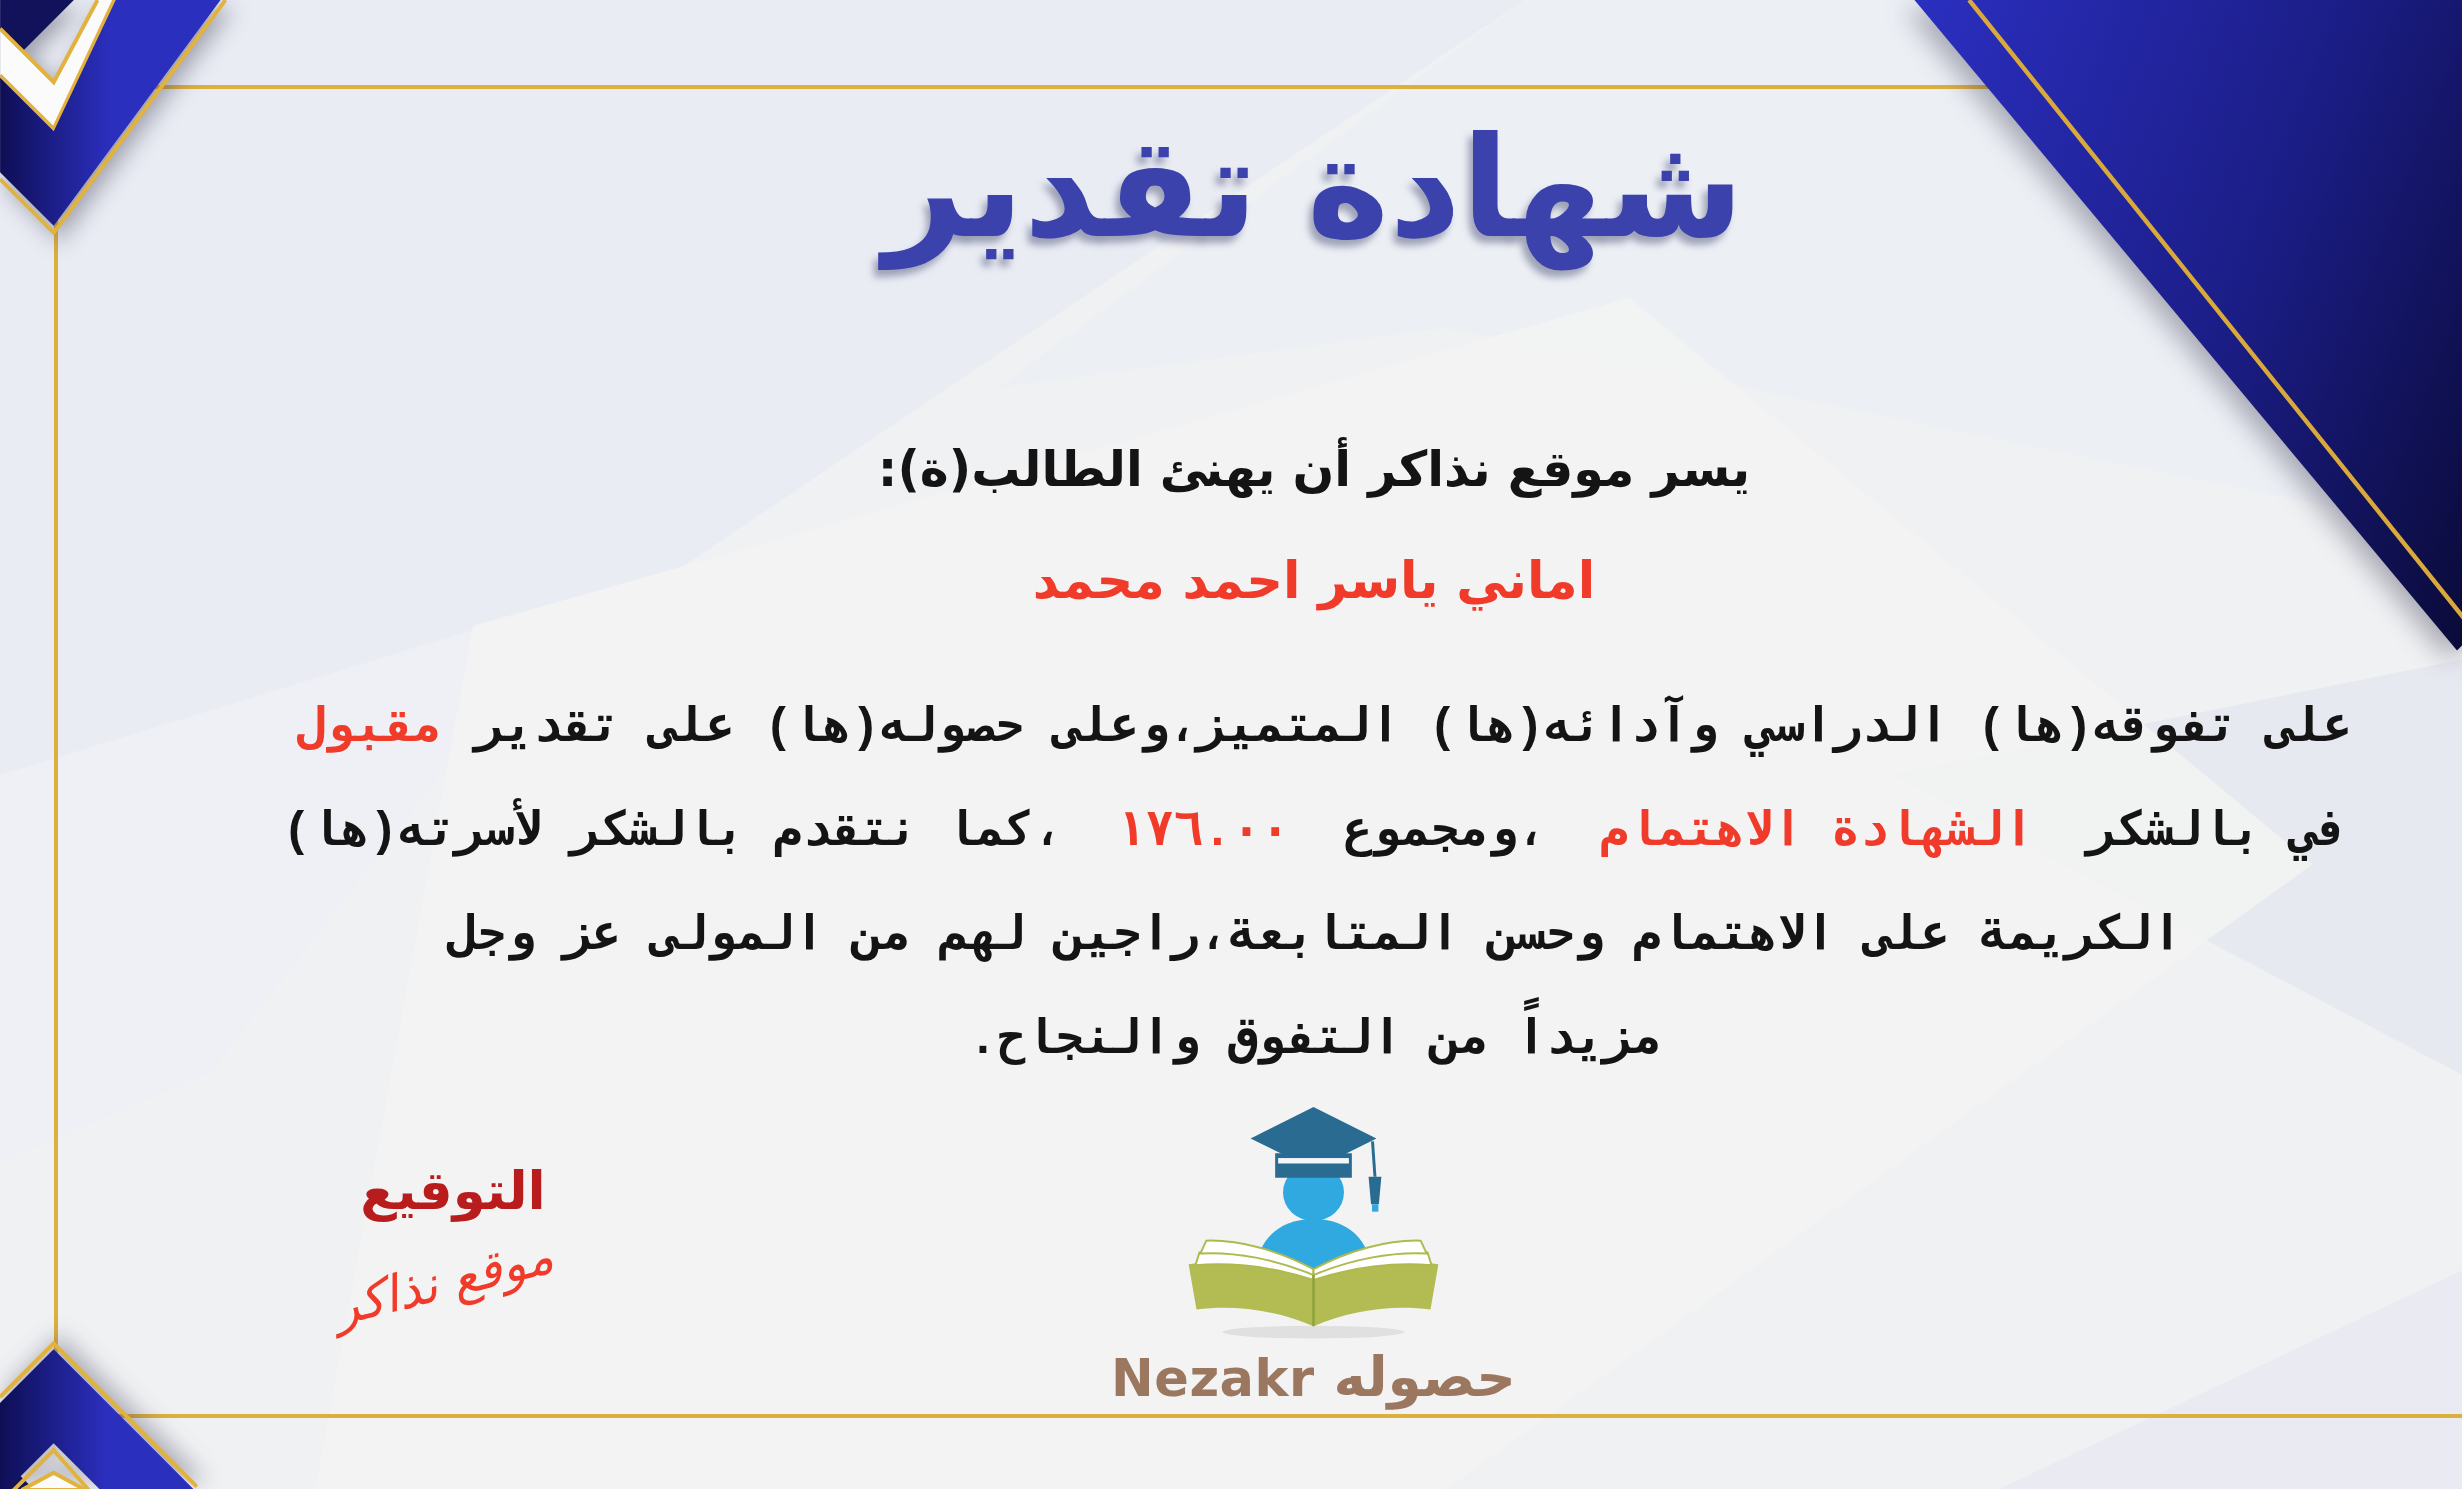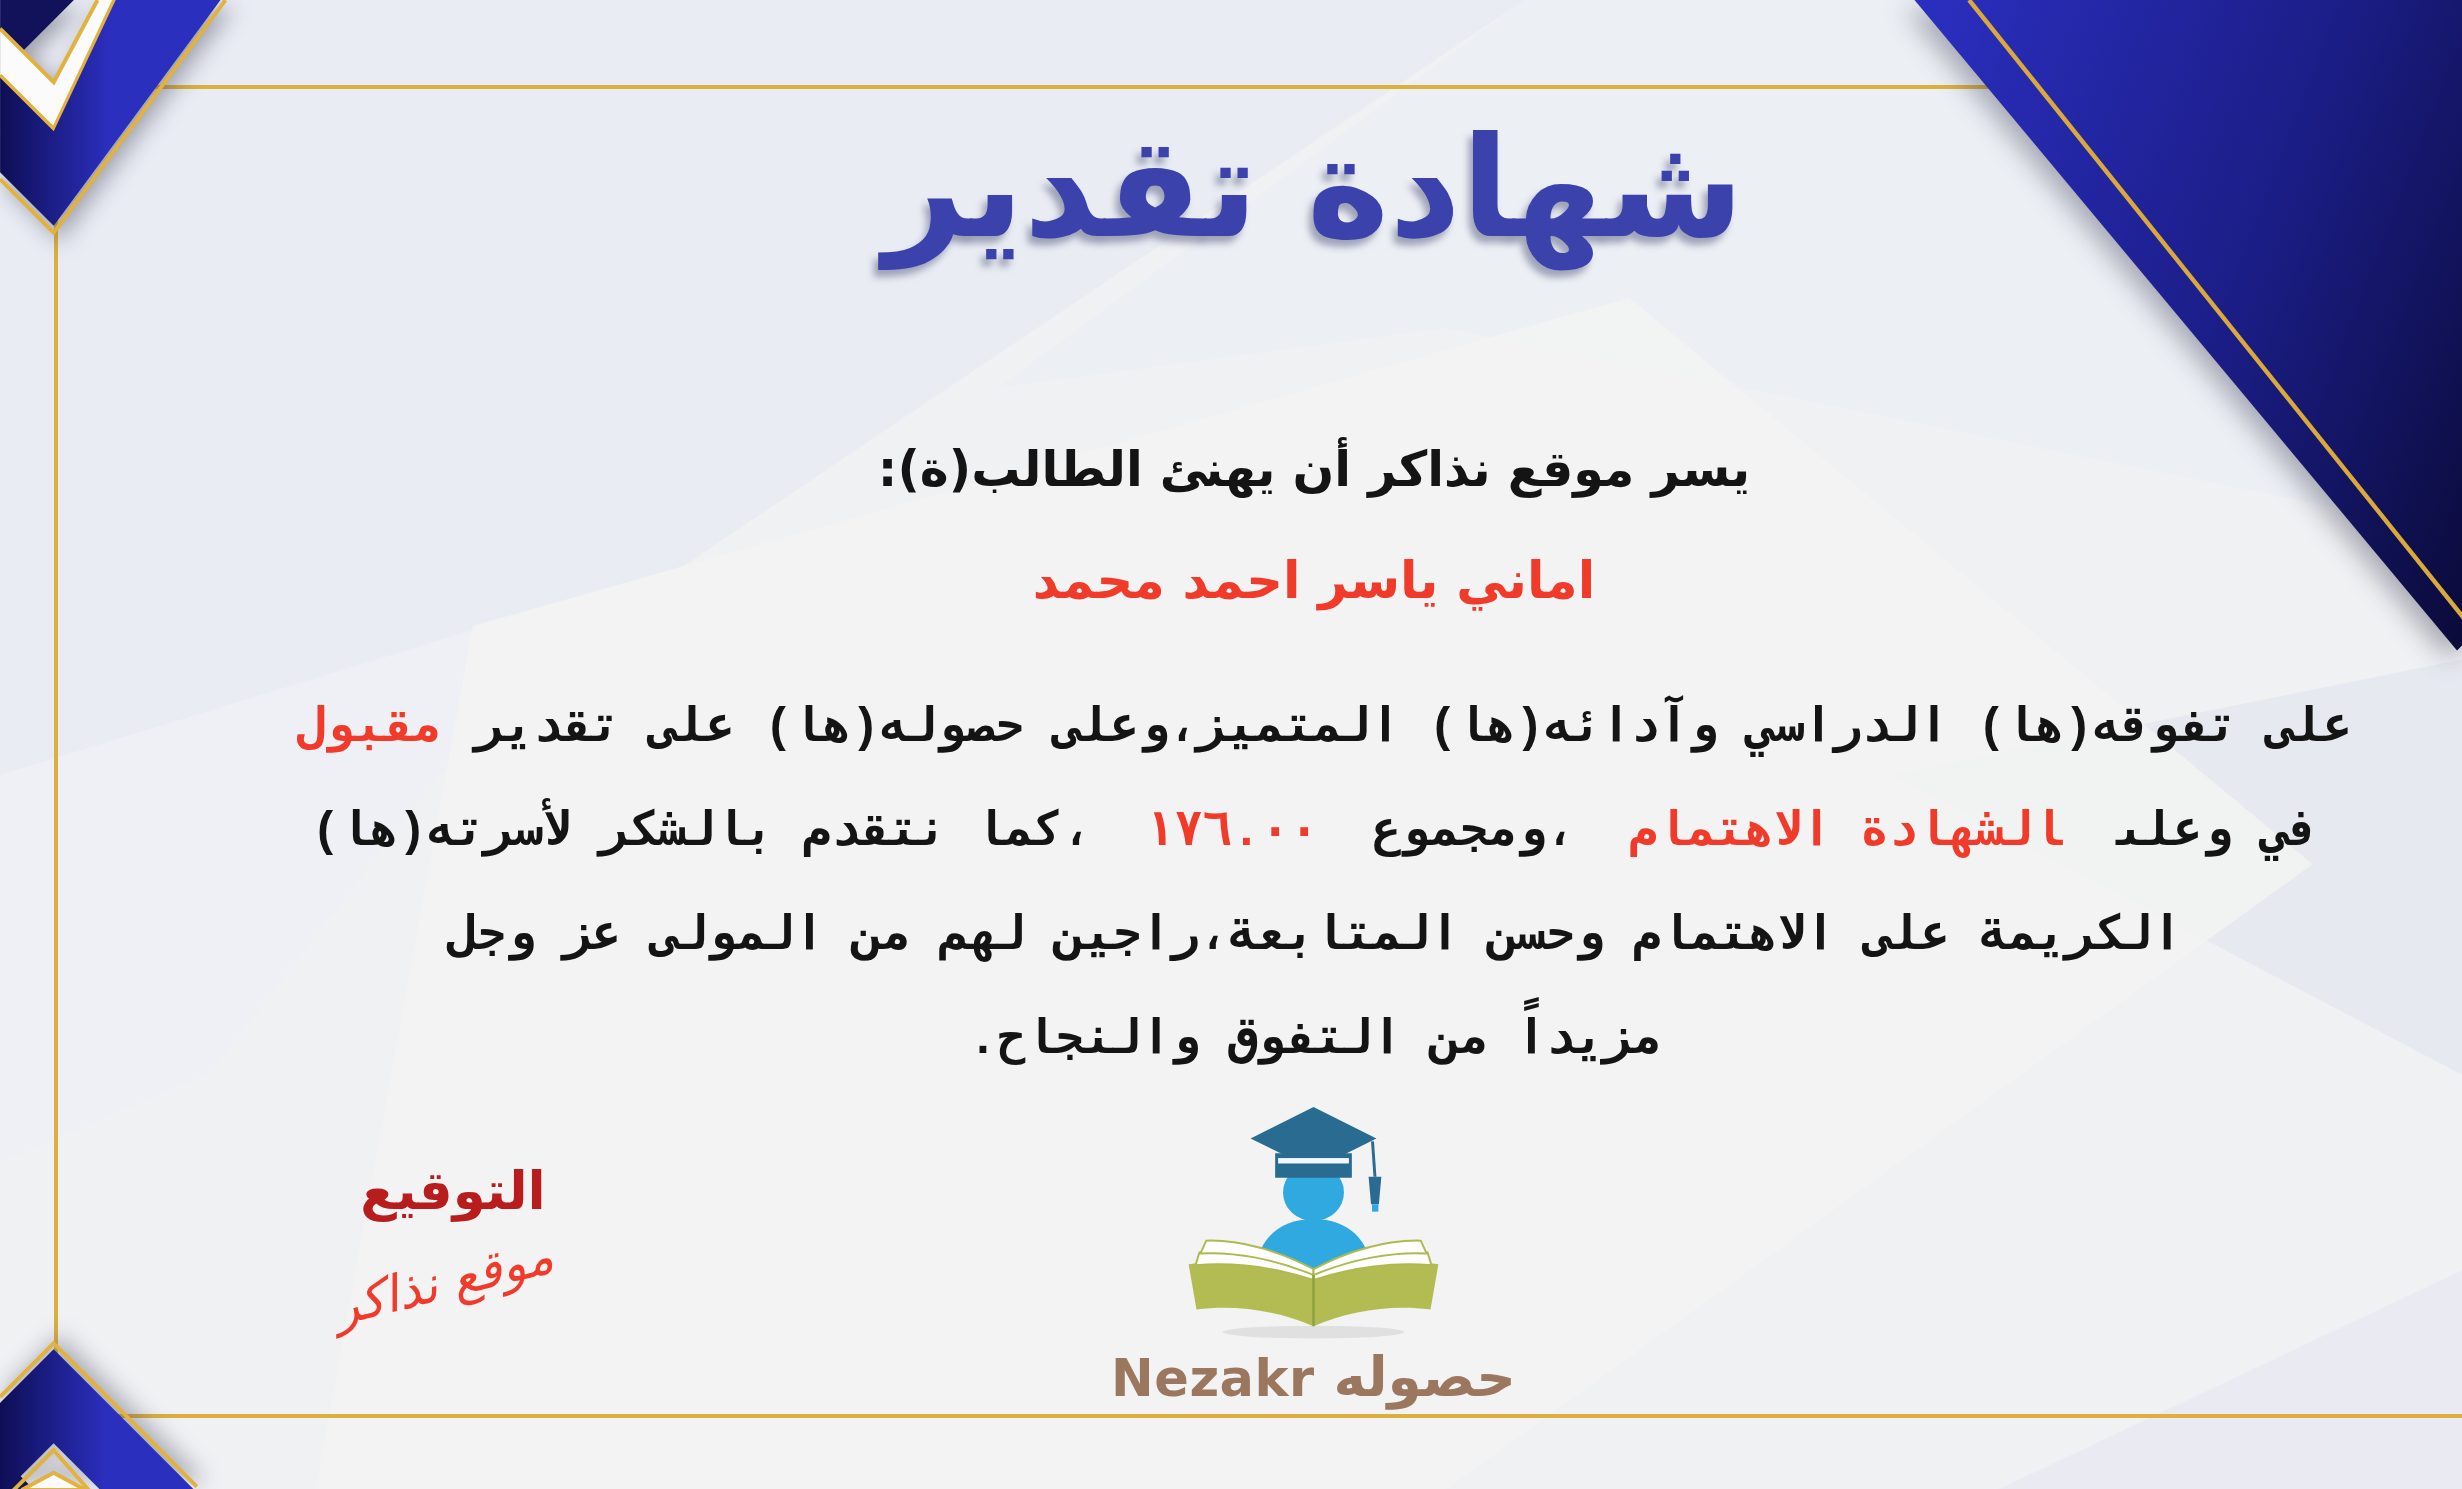--- a/index.html
+++ b/index.html
@@ -120,21 +120,21 @@
 
   <div class="intro">يسر موقع نذاكر أن يهنئ الطالب(ة):</div>
 
   <div class="sname">اماني ياسر احمد محمد</div>
 
   <div class="bodytxt">
     <div>
       <span>على تفوقه(ها) الدراسي وآدائه(ها) المتميز،وعلى حصوله(ها) على تقدير</span><span class="red gap1">مقبول</span>
     </div>
     <div>
-      <span>في وعلى</span><span class="red gap2">الشهادة الاهتمام</span><span>،ومجموع</span><span class="red gap2">١٧٦.٠٠</span><span>،كما نتقدم بالشكر لأسرته(ها)</span>
+      <span>في بالشكر</span><span class="red gap2">الشهادة الاهتمام</span><span>،ومجموع</span><span class="red gap2">١٧٦.٠٠</span><span>،كما نتقدم بالشكر لأسرته(ها)</span>
     </div>
     <div>الكريمة على الاهتمام وحسن المتابعة،راجين لهم من المولى عز وجل</div>
     <div>مزيداً من التفوق والنجاح.</div>
   </div>
 
   <div class="sig-label">التوقيع</div>
 
   <div class="sig-script">موقع نذاكر</div>
 
   <div class="logo">

